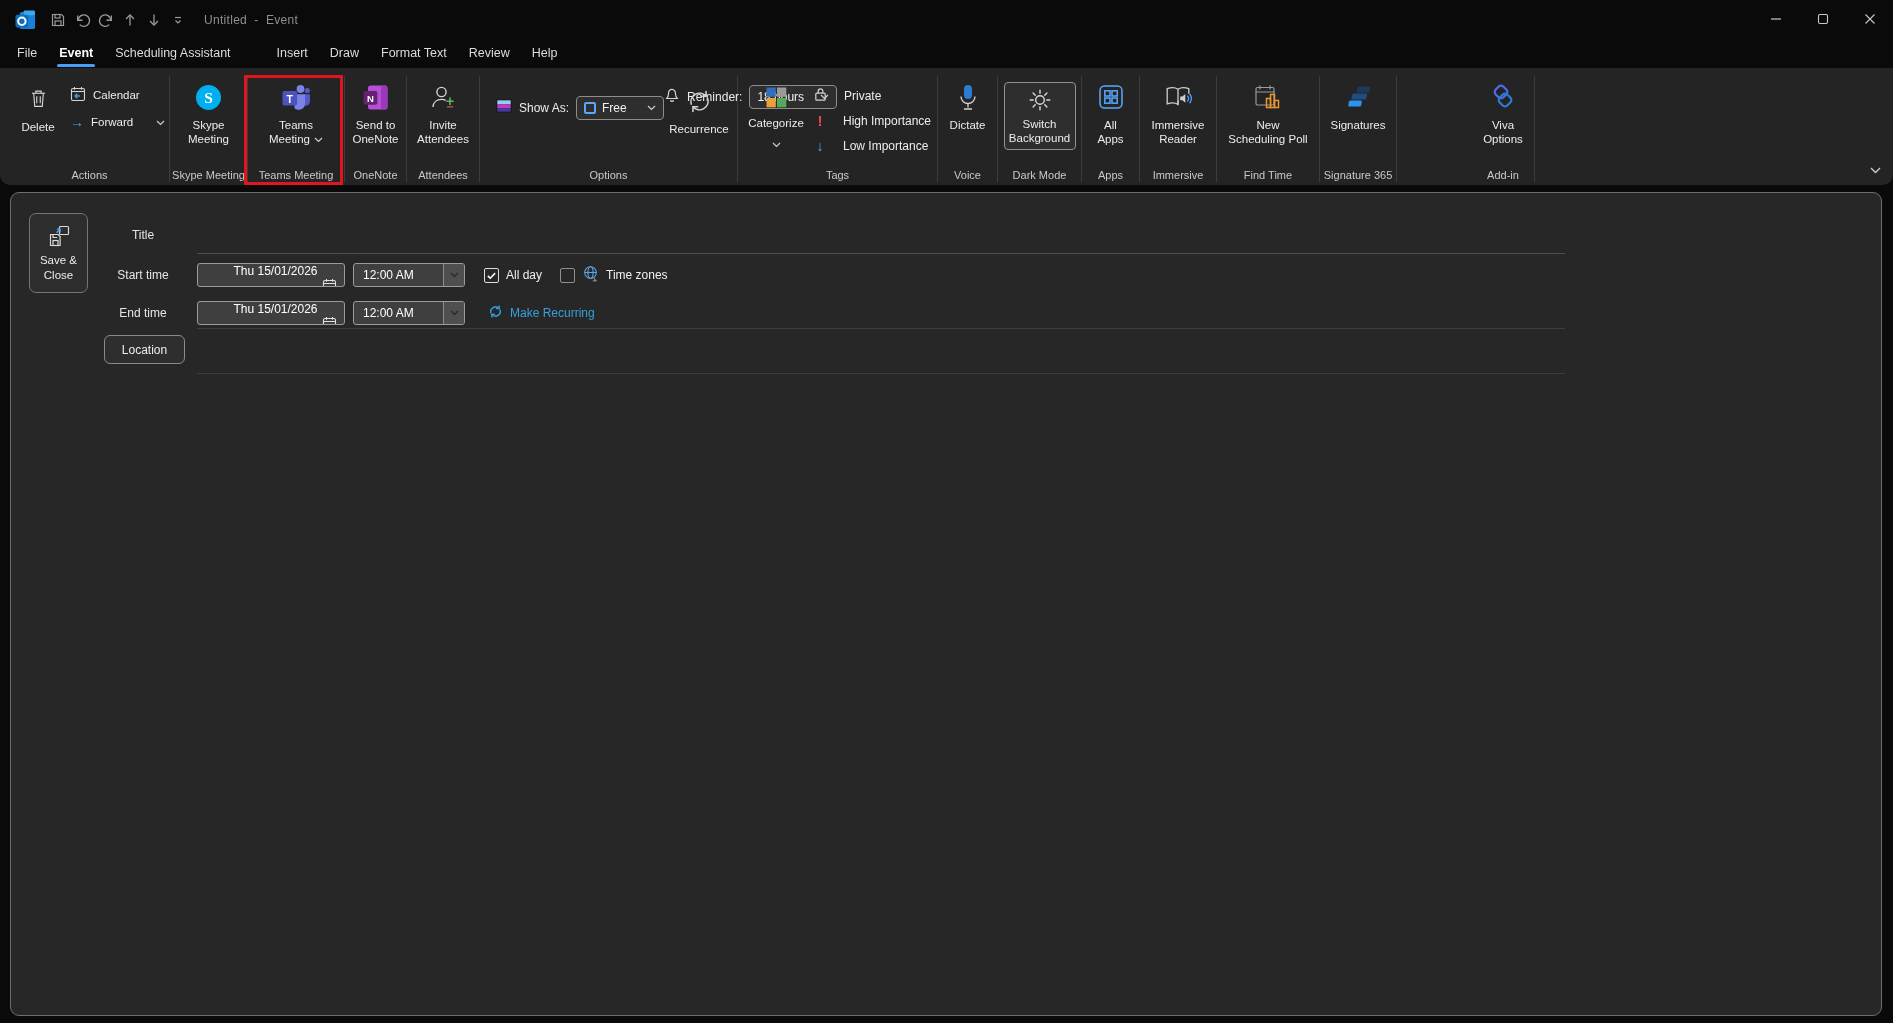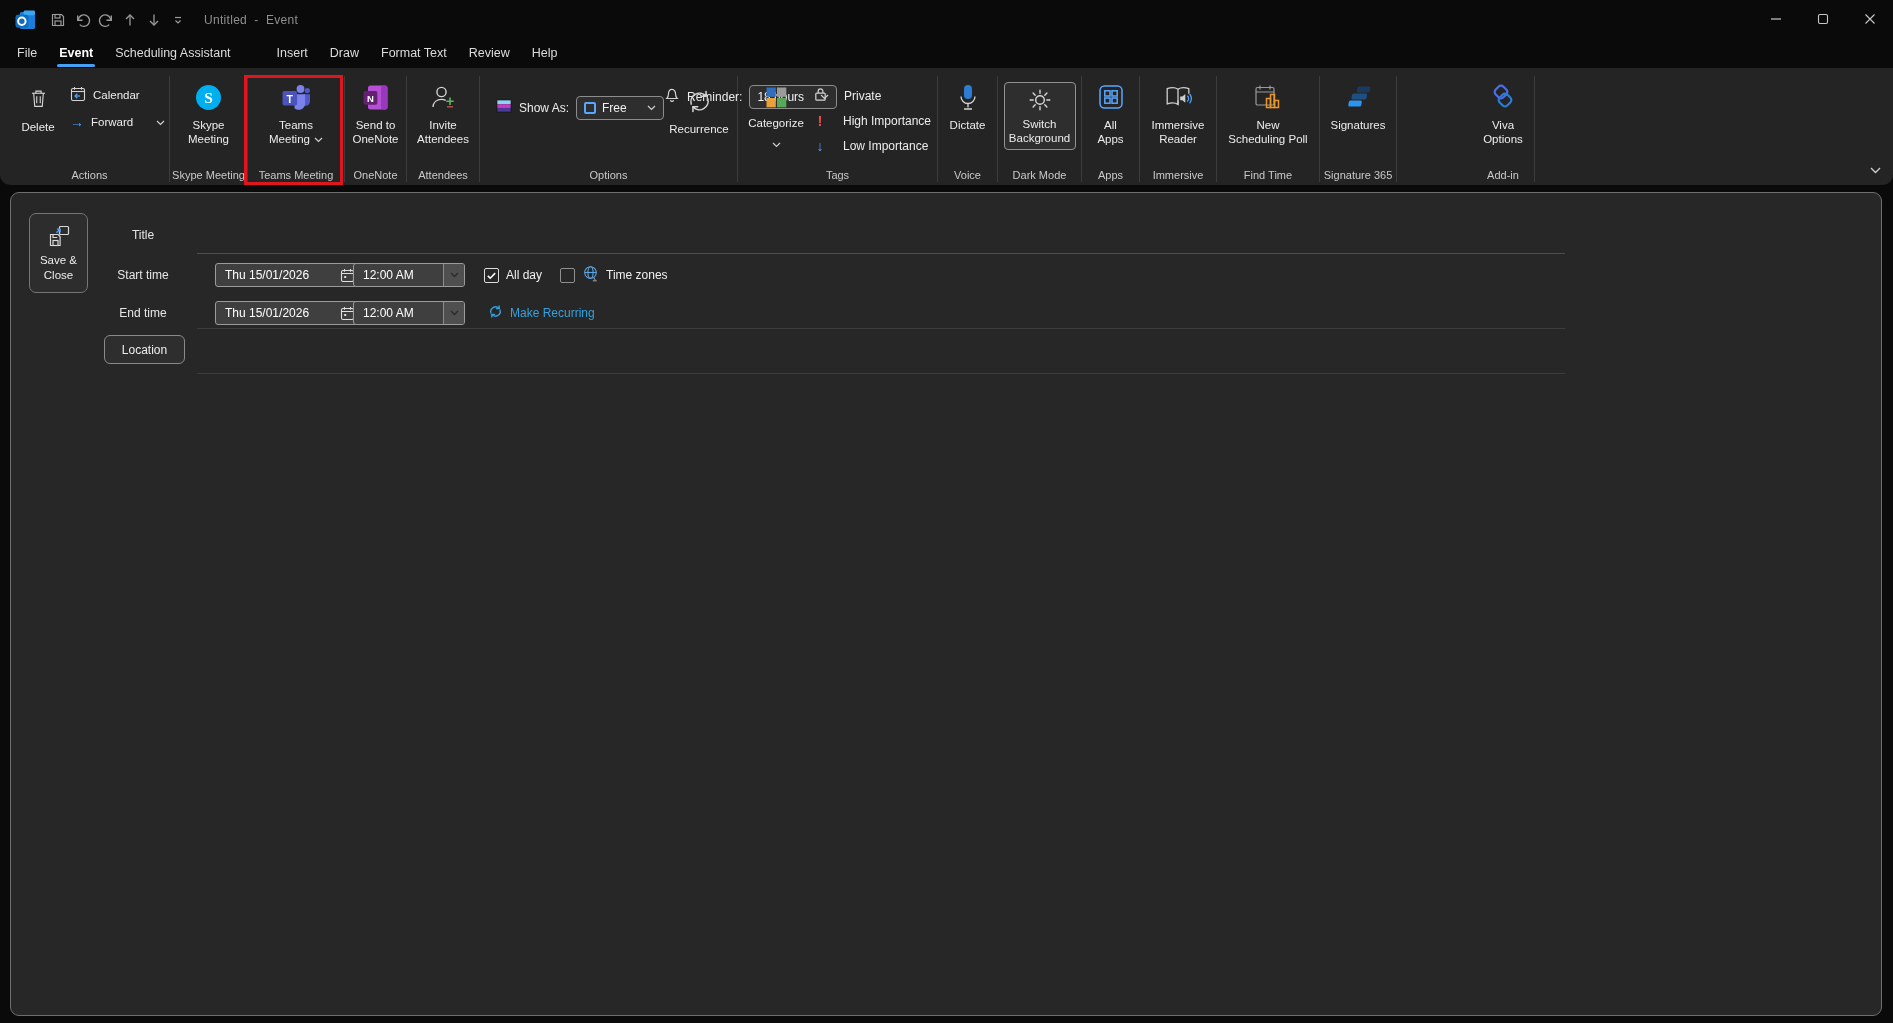--- a/index.html
+++ b/index.html
@@ -72,21 +72,21 @@
   .highlight-box { position:absolute; left:244px; top:7px; width:99px; height:110px; border:3px solid #e0161f; z-index:9; pointer-events:none; }
 
   
   .panel { position:absolute; left:10px; top:192px; width:1872px; height:824px; background:#272727; border:1px solid #6e6e6e; border-radius:9px; }
   .saveclose-btn { position:absolute; left:18px; top:20px; width:59px; height:80px; background:#2d2d2d; border:1px solid #757575; border-radius:7px; display:flex; flex-direction:column; align-items:center; justify-content:center; gap:1px; color:#ececec; font-size:11.5px; line-height:14px; cursor:default; }
   .saveclose-btn .ic { margin-bottom:4px; display:flex; }
   .fld-lbl { position:absolute; left:96px; width:72px; text-align:center; font-size:12px; color:#e6e6e6; line-height:24px; white-space:nowrap; }
   .hline { position:absolute; height:1px; background:#4d4d4d; }
   .hline.soft { background:#3d3d3d; }
   .field-box { position:absolute; height:24px; background:#3f3f3f; border:1px solid #9b9b9b; border-radius:3px; display:flex; align-items:center; padding:0 0 0 9px; font-size:12px; color:#fff; cursor:default; overflow:hidden; }
-  .date-box { left:204px; width:148px; }
+  .date-box { left:186px; width:148px;flex-direction:column; }
   .date-box .cal-ic { margin-left:auto; margin-right:7px; display:flex; }
   .time-box { left:342px; width:112px; padding-right:0; }
   .time-chev { margin-left:auto; width:21px; align-self:stretch; background:#4f4f4f; border-left:1px solid #8c8c8c; display:flex; align-items:center; justify-content:center; }
   .cb { width:15px; height:15px; border:1.5px solid #dcdcdc; border-radius:2px; display:flex; align-items:center; justify-content:center; background:transparent; flex:none; cursor:default; }
   .cb.unchecked { border-color:#8f8f8f; }
   .chk-cluster { position:absolute; height:24px; display:flex; align-items:center; gap:7px; font-size:12px; color:#f0f0f0; }
   .recurring-link { position:absolute; left:477px; top:108px; height:24px; display:flex; align-items:center; gap:7px; font-size:12px; color:#35a1de; cursor:default; }
   .location-btn { position:absolute; left:93px; top:142px; width:81px; height:29px; border:1px solid #8a8a8a; border-radius:6px; background:#2e2e2e; color:#ececec; font-size:12px; display:flex; align-items:center; justify-content:center; cursor:default; }
 </style>
 </head>

